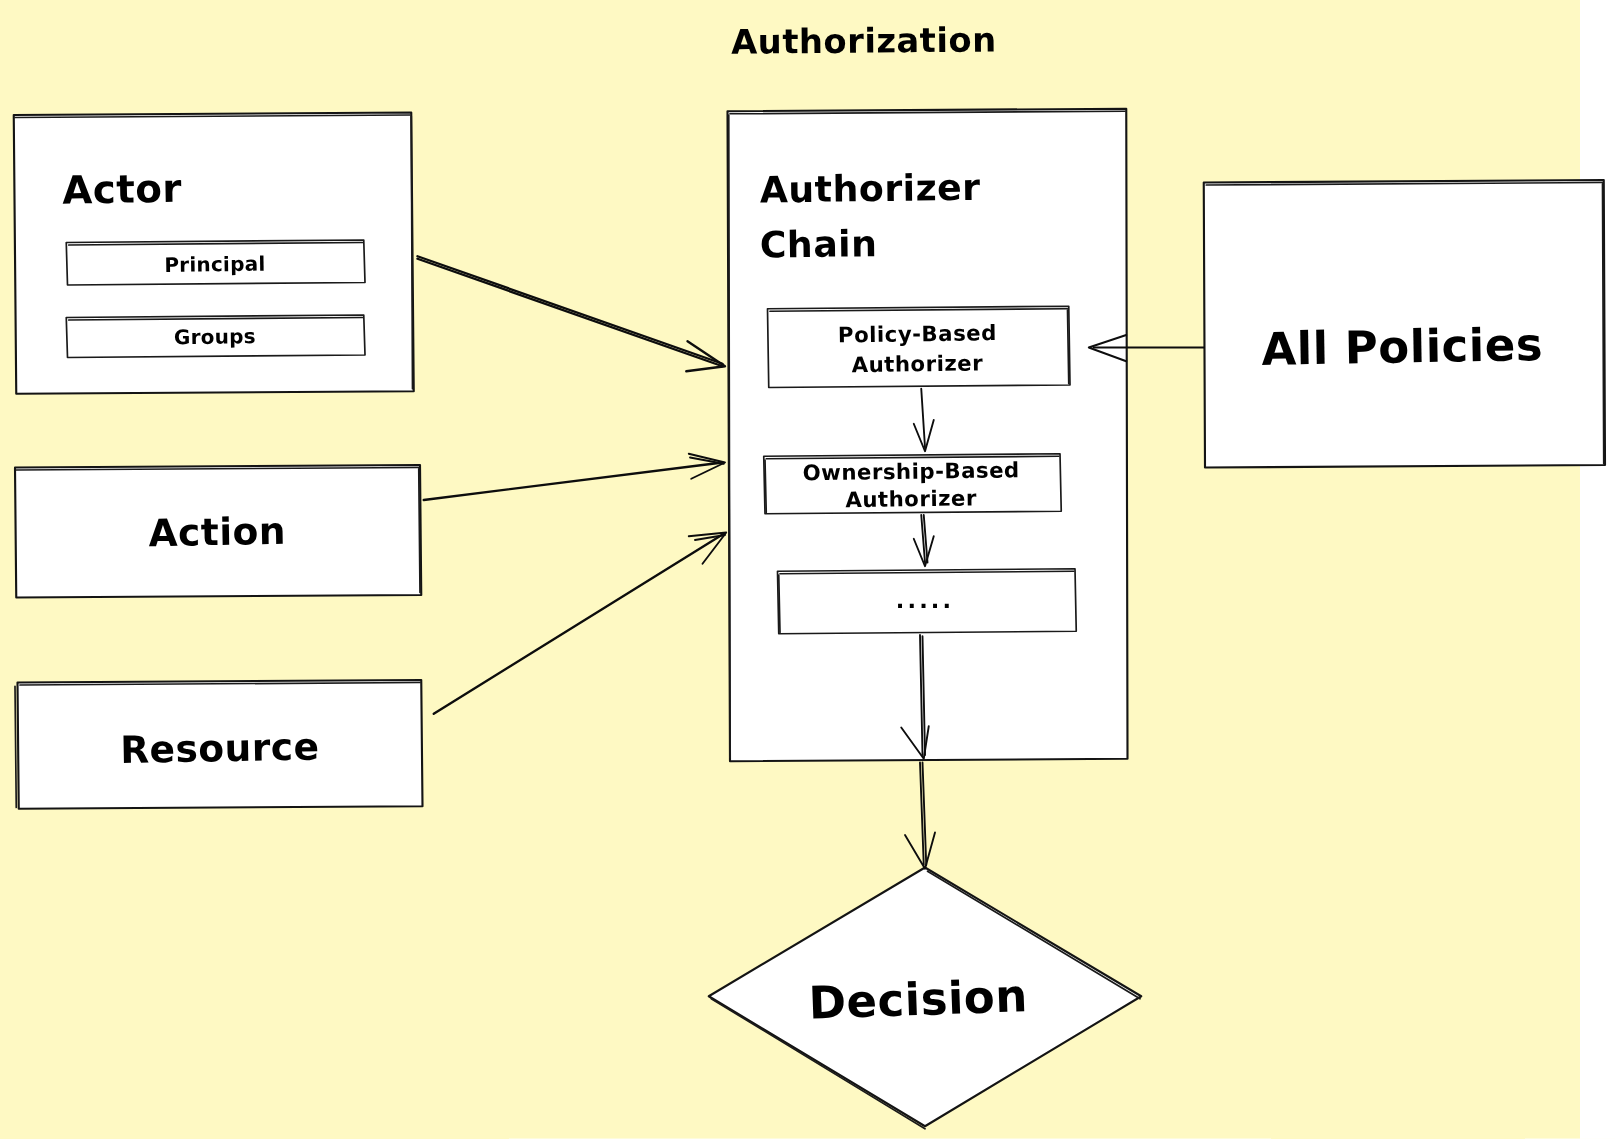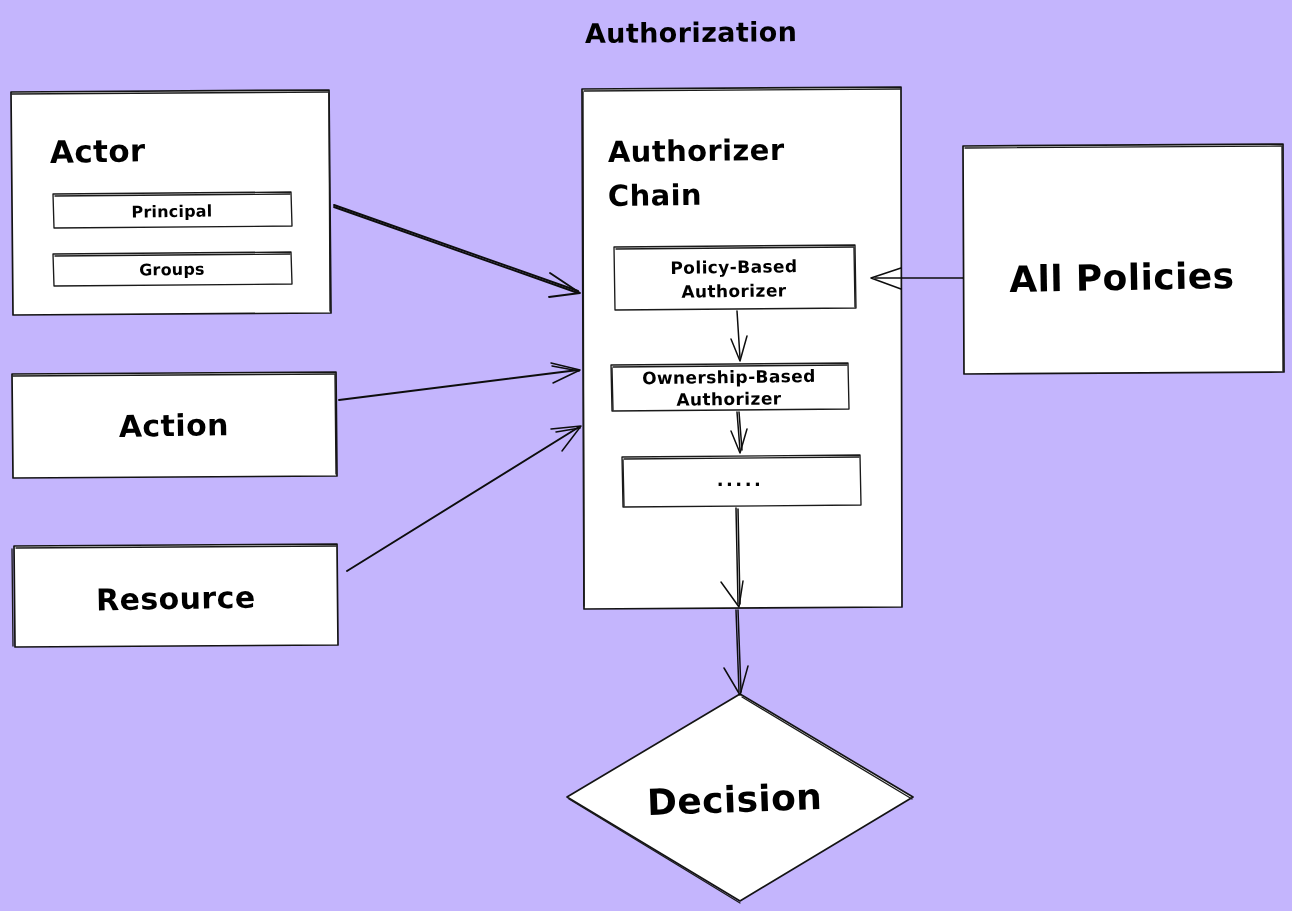--- a/index.html
+++ b/index.html
@@ -11,22 +11,21 @@
   body {
     width: 1292px;
     height: 911px;
     overflow: hidden;
     font-family: "DejaVu Sans", sans-serif;
   }
   #diagram-root {
     position: relative;
     width: 1264px;
     height: 911px;
-    background: #c4b5fd;
-    padding-left: 28px;
+    background: #fef9c3;
   }
   svg#diagram-svg {
     position: absolute;
     top: 0;
     left: 0;
     width: 1292px;
     height: 911px;
     display: block;
   }
   .hand-stroke {

